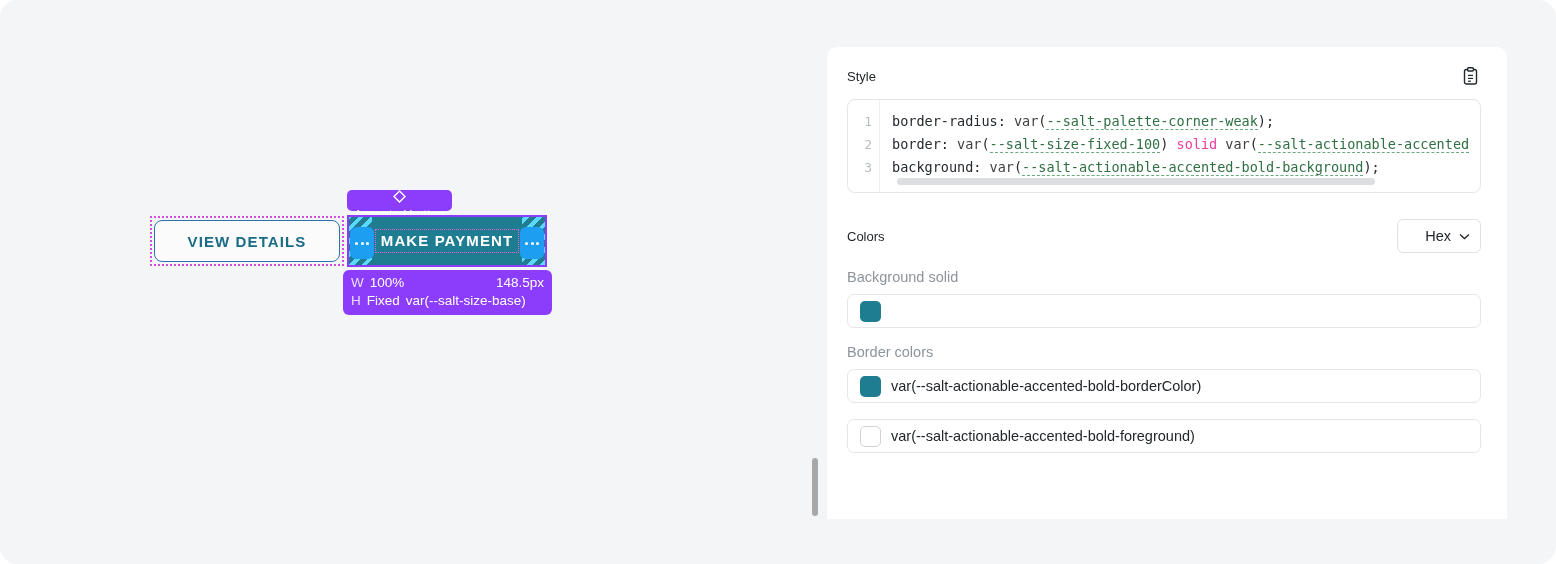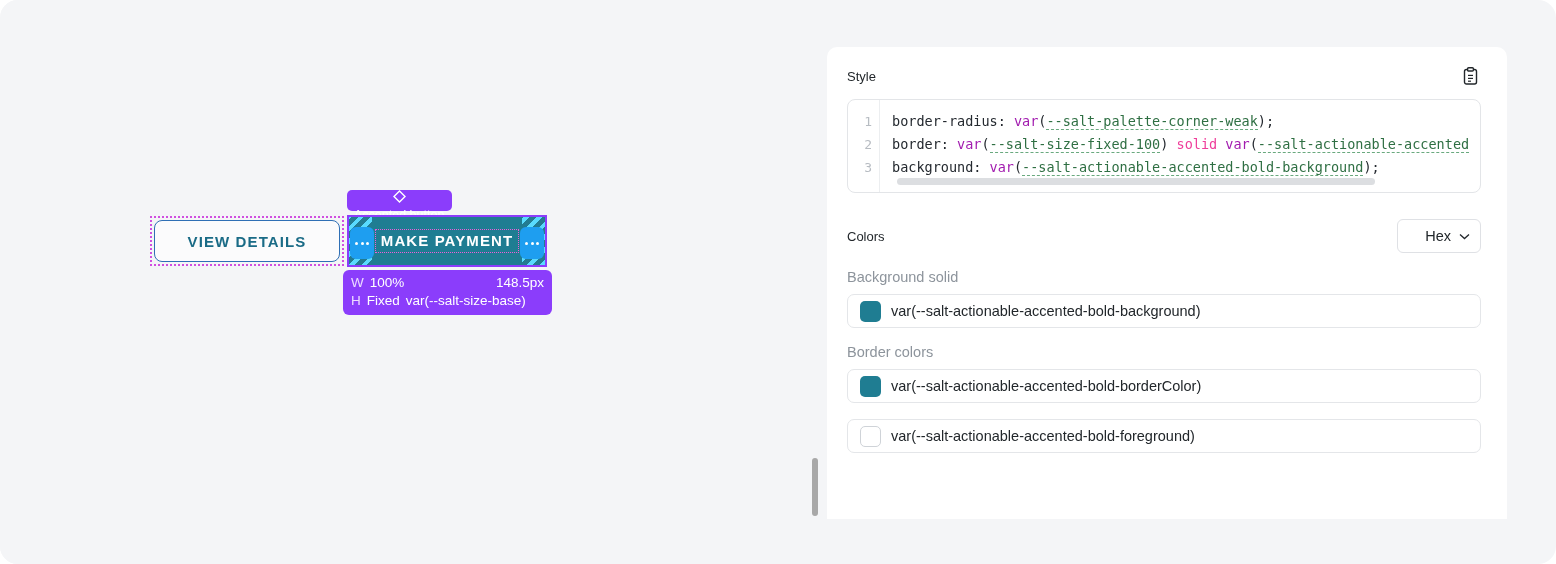--- a/index.html
+++ b/index.html
@@ -223,21 +223,21 @@
     overflow: hidden;
     position: relative;
   }
   .code-line {
     font-family: "DejaVu Sans Mono", monospace;
     font-size: 13.5px;
     line-height: 23px;
     white-space: pre;
     color: #24292f;
   }
-  .tok-fn   { color: #a21caf; text-align: center; }
+  .tok-fn   { color: #404040; text-align: center; }
   .tok-var  { color: #2f6f43; border-bottom: 1px dashed #69a97e; }
   .tok-kw   { color: #ef3d9a; margin-top: 48px; }
   .tok-pl   { color: #24292f; }
 
   #hscroll {
     position: absolute;
     left: 17px; bottom: 7px;
     width: 478px; height: 7px;
     background: #dcdee1;
     border-radius: 4px;
@@ -398,21 +398,20 @@
               <polyline points="1,1.6 5.5,5.6 10,1.6" fill="none" stroke="#22272b" stroke-width="1.3"></polyline>
             </svg>
           </span>
         </div>
       </div>
 
       <div class="color-group">
         <div class="group-label">Background solid</div>
         <div class="color-row">
           <span class="swatch filled"></span>
-          <span class="color-text">var(--salt-actionable-accented-bold-background)</span>
         </div>
       </div>
 
       <div class="color-group">
         <div class="group-label">Border colors</div>
         <div class="color-row">
           <span class="swatch filled"></span>
           <span class="color-text">var(--salt-actionable-accented-bold-borderColor)</span>
         </div>
       </div>

